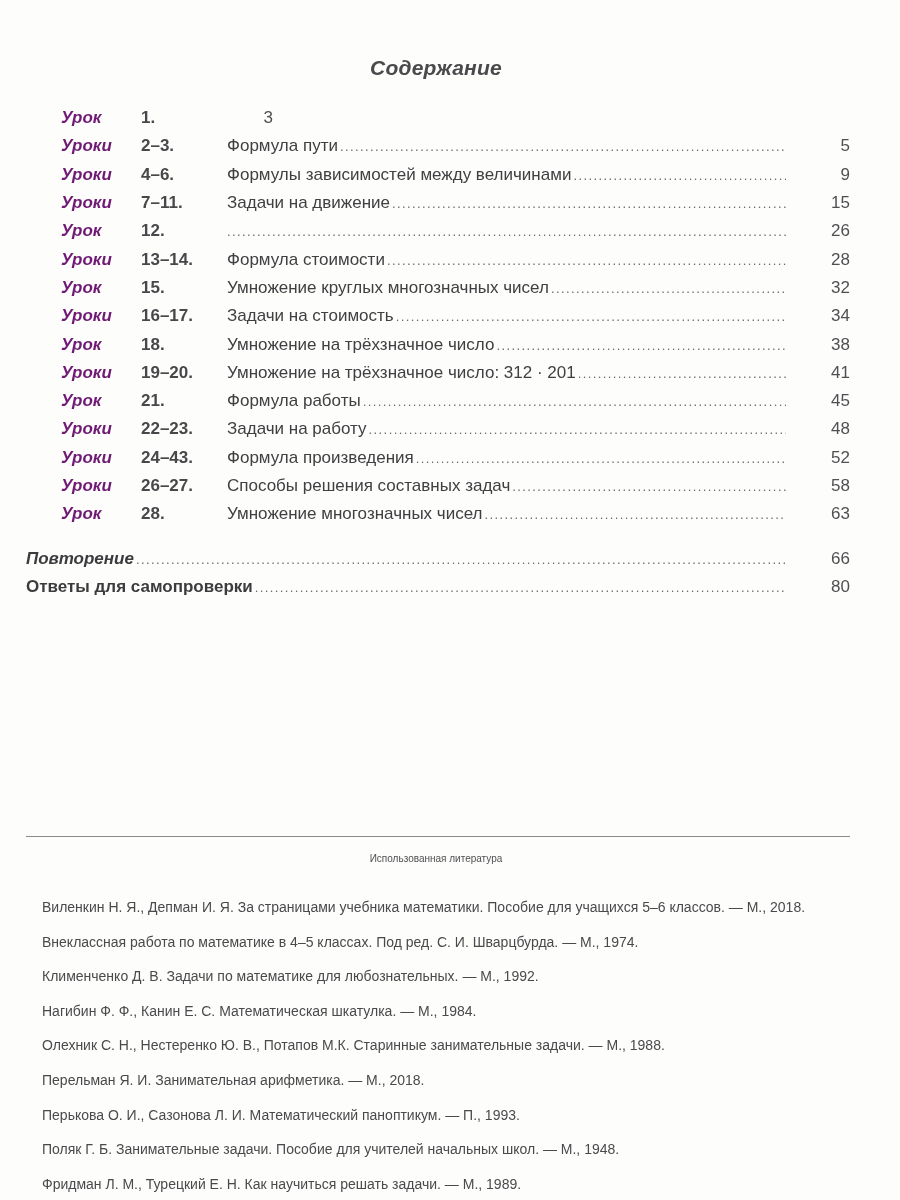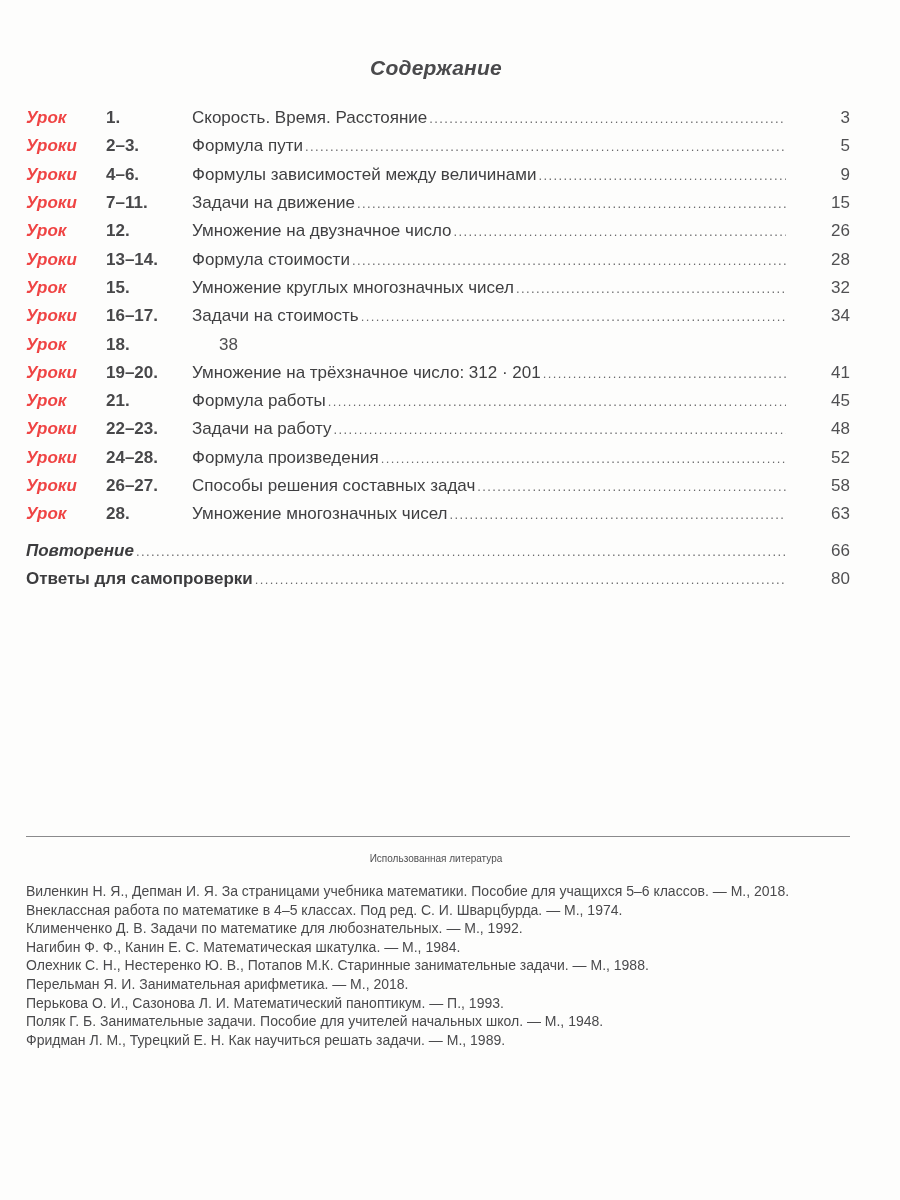--- a/index.html
+++ b/index.html
@@ -43,22 +43,23 @@
       height: 28.3px;
       display: flex;
       align-items: center;
       font-size: 17px;
       color: #404042;
     }
     .toc-row .kind {
       width: 80px;
       font-weight: bold;
       font-style: italic;
-      color: #ef4444;
+      color: #701a75;
       flex: 0 0 auto;
+      margin-left: 35px;
     }
     .toc-row .num {
       width: 86px;
       font-weight: bold;
       color: #48484a;
       flex: 0 0 auto;
     }
     .toc-row .title-wrap {
       flex: 1 1 auto;
       display: flex;
@@ -82,21 +83,21 @@
     .toc-row .leader::before {
       content: "....................................................................................................................................................................................................";
     }
     .toc-row .page-num {
       width: 46px;
       text-align: right;
       flex: 0 0 auto;
       color: #505052;
     }
     .toc-row.section {
-      margin-top: 8px;
+      margin-top: 16px;
     }
     .toc-row.section .title {
       font-weight: bold;
       font-style: italic;
       color: #3c3c3e;
     }
     .divider {
       position: absolute;
       top: 836px;
       left: 18px;
@@ -116,38 +117,34 @@
     .lit-list {
       position: absolute;
       top: 882px;
       left: 18px;
       width: 800px;
       font-size: 14px;
       line-height: 18.6px;
       color: #4a4a4c;
     }
     .lit-item {
-      margin: 0;
+      margin: 16px;
     }
   </style>
 </head>
 <body>
 
 <div class="page">
 
   <div class="toc-title">Содержание</div>
 
   <div class="toc">
     <div class="toc-row">
       <span class="kind">Урок</span>
       <span class="num">1.</span>
-      <span class="title-wrap">
-          <span class="title">Скорость. Время. Расстояние</span>
-          <span class="leader"></span>
-        </span>
       <span class="page-num">3</span>
     </div>
     <div class="toc-row">
       <span class="kind">Уроки</span>
       <span class="num">2–3.</span>
       <span class="title-wrap">
           <span class="title">Формула пути</span>
           <span class="leader"></span>
         </span>
       <span class="page-num">5</span>
@@ -167,21 +164,20 @@
       <span class="title-wrap">
           <span class="title">Задачи на движение</span>
           <span class="leader"></span>
         </span>
       <span class="page-num">15</span>
     </div>
     <div class="toc-row">
       <span class="kind">Урок</span>
       <span class="num">12.</span>
       <span class="title-wrap">
-          <span class="title">Умножение на двузначное число</span>
           <span class="leader"></span>
         </span>
       <span class="page-num">26</span>
     </div>
     <div class="toc-row">
       <span class="kind">Уроки</span>
       <span class="num">13–14.</span>
       <span class="title-wrap">
           <span class="title">Формула стоимости</span>
           <span class="leader"></span>
@@ -202,20 +198,24 @@
       <span class="num">16–17.</span>
       <span class="title-wrap">
           <span class="title">Задачи на стоимость</span>
           <span class="leader"></span>
         </span>
       <span class="page-num">34</span>
     </div>
     <div class="toc-row">
       <span class="kind">Урок</span>
       <span class="num">18.</span>
+      <span class="title-wrap">
+          <span class="title">Умножение на трёхзначное число</span>
+          <span class="leader"></span>
+        </span>
       <span class="page-num">38</span>
     </div>
     <div class="toc-row">
       <span class="kind">Уроки</span>
       <span class="num">19–20.</span>
       <span class="title-wrap">
           <span class="title">Умножение на трёхзначное число: 312 · 201</span>
           <span class="leader"></span>
         </span>
       <span class="page-num">41</span>
@@ -233,21 +233,21 @@
       <span class="kind">Уроки</span>
       <span class="num">22–23.</span>
       <span class="title-wrap">
           <span class="title">Задачи на работу</span>
           <span class="leader"></span>
         </span>
       <span class="page-num">48</span>
     </div>
     <div class="toc-row">
       <span class="kind">Уроки</span>
-      <span class="num">24–28.</span>
+      <span class="num">24–43.</span>
       <span class="title-wrap">
           <span class="title">Формула произведения</span>
           <span class="leader"></span>
         </span>
       <span class="page-num">52</span>
     </div>
     <div class="toc-row">
       <span class="kind">Уроки</span>
       <span class="num">26–27.</span>
       <span class="title-wrap">

